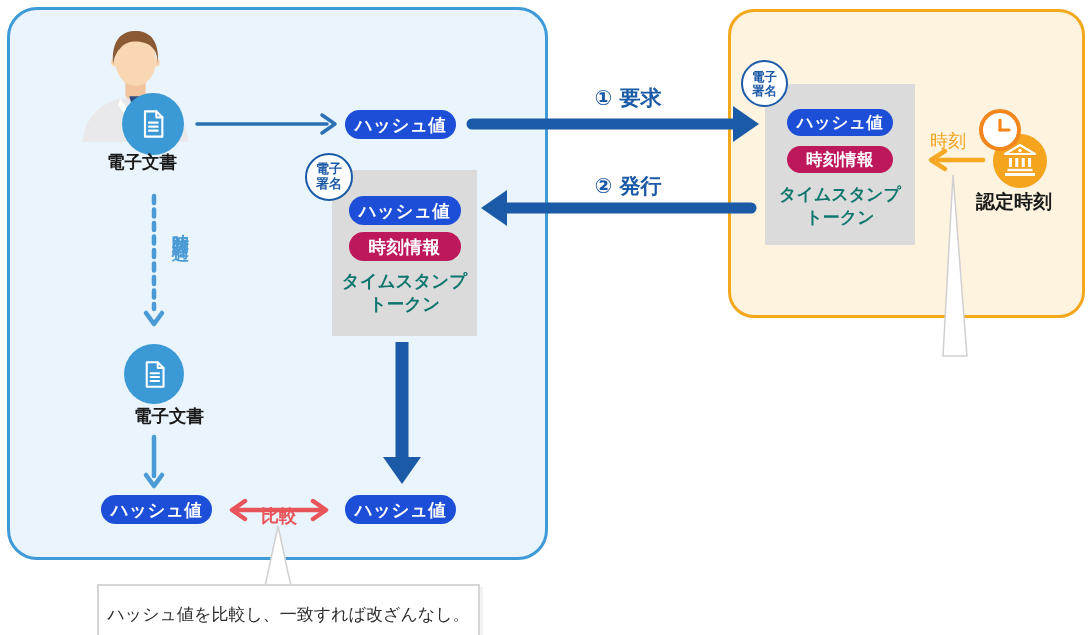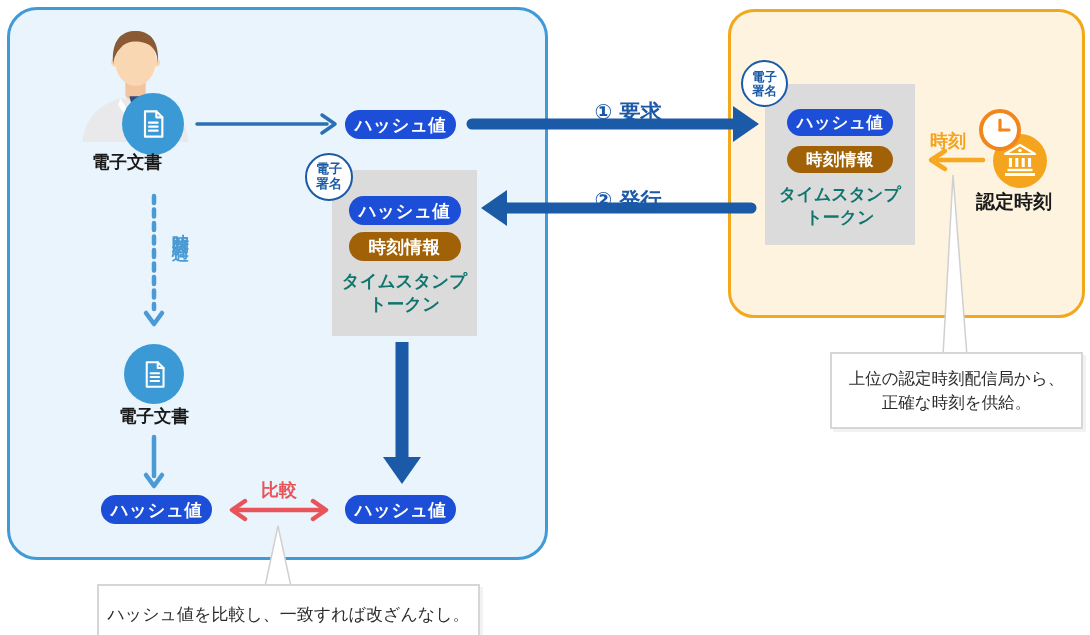--- a/index.html
+++ b/index.html
@@ -9,32 +9,32 @@
   }
   .panel{position:absolute;box-sizing:border-box;}
   .panel-left{left:7px;top:7px;width:541px;height:553px;background:#e9f4fc;border:3px solid #3f9ad8;border-radius:30px;}
   .panel-right{left:728px;top:9px;width:357px;height:309px;background:#fdf3de;border:3px solid #f3a81b;border-radius:26px;}
   .arrow-layer{position:absolute;left:0;top:0;width:1090px;height:635px;pointer-events:none;}
   .pill{
     position:absolute;display:flex;align-items:center;justify-content:center;
     background:#1d4ed8;color:#fff;font-weight:bold;border-radius:16px;
     font-size:17.5px;letter-spacing:0.5px;box-sizing:border-box;
   }
-  .pill.orange{background:#a16207;font-family:Liberation Mono, monospace;}
+  .pill.orange{background:#be185d;font-family:Liberation Mono, monospace;}
   .graybox{position:absolute;background:#dbdbdb;display:flex;flex-direction:column;align-items:center;box-sizing:border-box;}
   .graybox .pill{position:relative;}
   .box-title{font-weight:bold;color:#0f766e;text-align:center;line-height:23px;font-size:17.5px;}
   .badge{
     position:absolute;background:#fff;border:2.5px solid #1b5aa6;border-radius:50%;
     color:#1b5aa6;font-weight:bold;display:flex;flex-direction:column;align-items:center;justify-content:center;
     text-align:center;line-height:1.12;box-sizing:border-box;z-index:3;font-family:Liberation Serif, serif;
   }
   .label{position:absolute;color:#1a1a1a;}
-  .doc-label{font-size:17.5px;font-weight:600;text-align:center;}
-  .flow-label{position:absolute;color:#1b5aa6;font-weight:bold;font-size:21px;text-align:center;margin-top:14px;}
+  .doc-label{font-size:17.5px;font-weight:600;text-align:right;}
+  .flow-label{position:absolute;color:#1b5aa6;font-weight:bold;font-size:21px;text-align:center;}
   .v-label{
     position:absolute;writing-mode:vertical-rl;text-orientation:upright;
     color:#4a9ad5;font-weight:600;font-size:17px;letter-spacing:4px;
   }
   .circle-icon{position:absolute;border-radius:50%;display:flex;align-items:center;justify-content:center;box-sizing:border-box;}
   .doc-circle{background:#3b9ad5;}
   .bank-circle{background:#f5a41e;}
   .clock-circle{background:#fff;border:4px solid #f2851c;}
   .callout{
     position:absolute;background:#fff;border:2px solid #d6d6d6;
@@ -147,40 +147,40 @@
       <line x1="9" y1="11" x2="15.5" y2="11"></line>
       <line x1="9" y1="14" x2="15.5" y2="14"></line>
       <line x1="9" y1="17" x2="15.5" y2="17"></line>
     </svg>
   </div>
   <div class="label doc-label content" style="left:104px;top:404px;width:100px;">電子文書</div>
 
   <div class="pill content" style="left:101px;top:495px;width:111px;height:29px;">ハッシュ値</div>
   <div class="pill content" style="left:345px;top:495px;width:111px;height:29px;">ハッシュ値</div>
 
-  <div class="label content" style="left:249px;top:478px;width:60px;text-align:center;color:#e85459;font-weight:bold;font-size:18px;">比較</div>
+  <div class="label content" style="left:249px;top:504px;width:60px;text-align:center;color:#e85459;font-weight:bold;font-size:18px;">比較</div>
 
   <div class="flow-label" style="left:558px;top:84px;width:140px;">① 要求</div>
   <div class="flow-label" style="left:558px;top:172px;width:140px;">② 発行</div>
 
   <div class="badge" style="left:741px;top:60px;width:47px;height:47px;font-size:12.5px;">
     <span>電子</span>
     <span>署名</span>
   </div>
 
   <div class="graybox content" style="left:765px;top:84px;width:150px;height:161px;padding-top:25px;">
     <div class="pill" style="width:106px;height:27px;font-size:16.5px;">ハッシュ値</div>
     <div class="pill orange" style="width:106px;height:27px;margin-top:10px;font-size:16.5px;">時刻情報</div>
     <div class="box-title" style="margin-top:10px;font-size:17px;">
       <div>タイムスタンプ</div>
       <div>トークン</div>
     </div>
   </div>
 
-  <div class="label content" style="left:920px;top:129px;width:56px;text-align:center;color:#f5a31c;font-weight:bold;font-size:18px;">時刻</div>
+  <div class="label content" style="left:920px;top:129px;width:56px;text-align:center;color:#f5a31c;font-weight:normal;font-size:18px;">時刻</div>
 
   <div class="circle-icon bank-circle content" style="left:993px;top:134px;width:54px;height:54px;">
     <svg width="44" height="44" viewBox="0 0 44 44" fill="none">
       <path d="M22 6 L37 15 H7 Z" stroke="#ffffff" stroke-width="2.2" stroke-linejoin="round"></path>
       <circle cx="22" cy="11.5" r="1.8" fill="#ffffff"></circle>
       <g stroke="#ffffff" stroke-width="3.1">
         <line x1="12.5" y1="19" x2="12.5" y2="28"></line>
         <line x1="18.8" y1="19" x2="18.8" y2="28"></line>
         <line x1="25.2" y1="19" x2="25.2" y2="28"></line>
         <line x1="31.5" y1="19" x2="31.5" y2="28"></line>
@@ -194,21 +194,17 @@
     <svg width="34" height="34" viewBox="0 0 34 34" fill="none" stroke="#f2851c" stroke-width="3.2" stroke-linecap="round">
       <line x1="17" y1="17" x2="17" y2="7"></line>
       <line x1="17" y1="17" x2="26" y2="17"></line>
     </svg>
   </div>
 
   <div class="label content" style="left:950px;top:188px;width:128px;text-align:center;font-weight:bold;font-size:19px;line-height:26px;">
     <div>認定時刻</div>
   </div>
 
-  <div class="callout" style="left:830px;top:352px;width:253px;height:77px;font-size:16.5px;line-height:24px;">
-    <div>上位の認定時刻配信局から、</div>
-    <div>正確な時刻を供給。</div>
-  </div>
   <div class="callout" style="left:97px;top:584px;width:383px;height:60px;font-size:17px;">
     <div>ハッシュ値を比較し、一致すれば改ざんなし。</div>
   </div>
 
 </div>
 
 </body></html>

